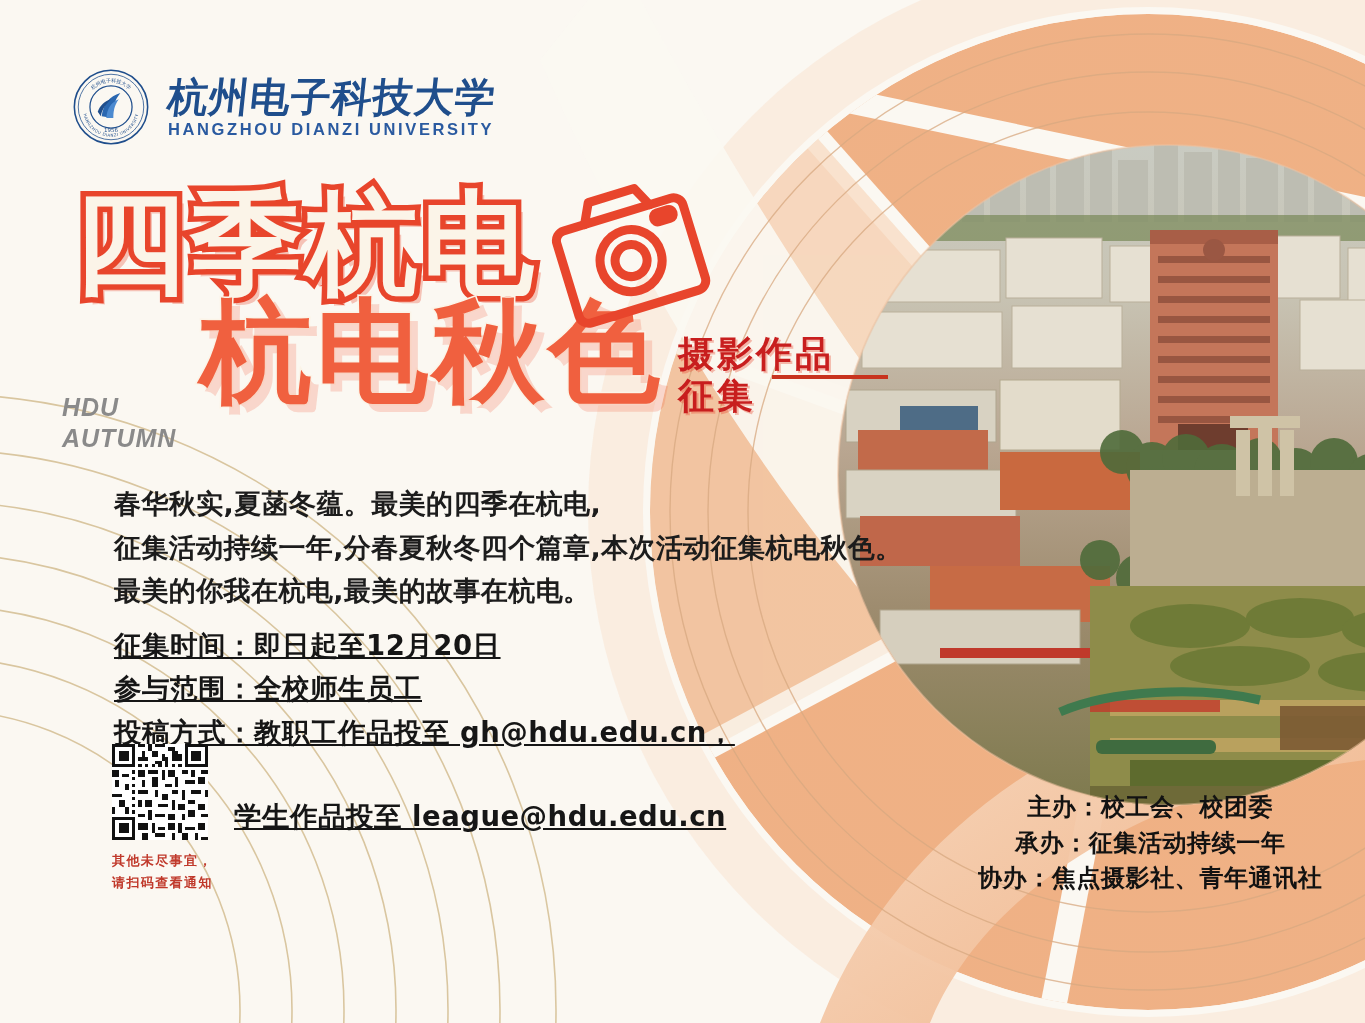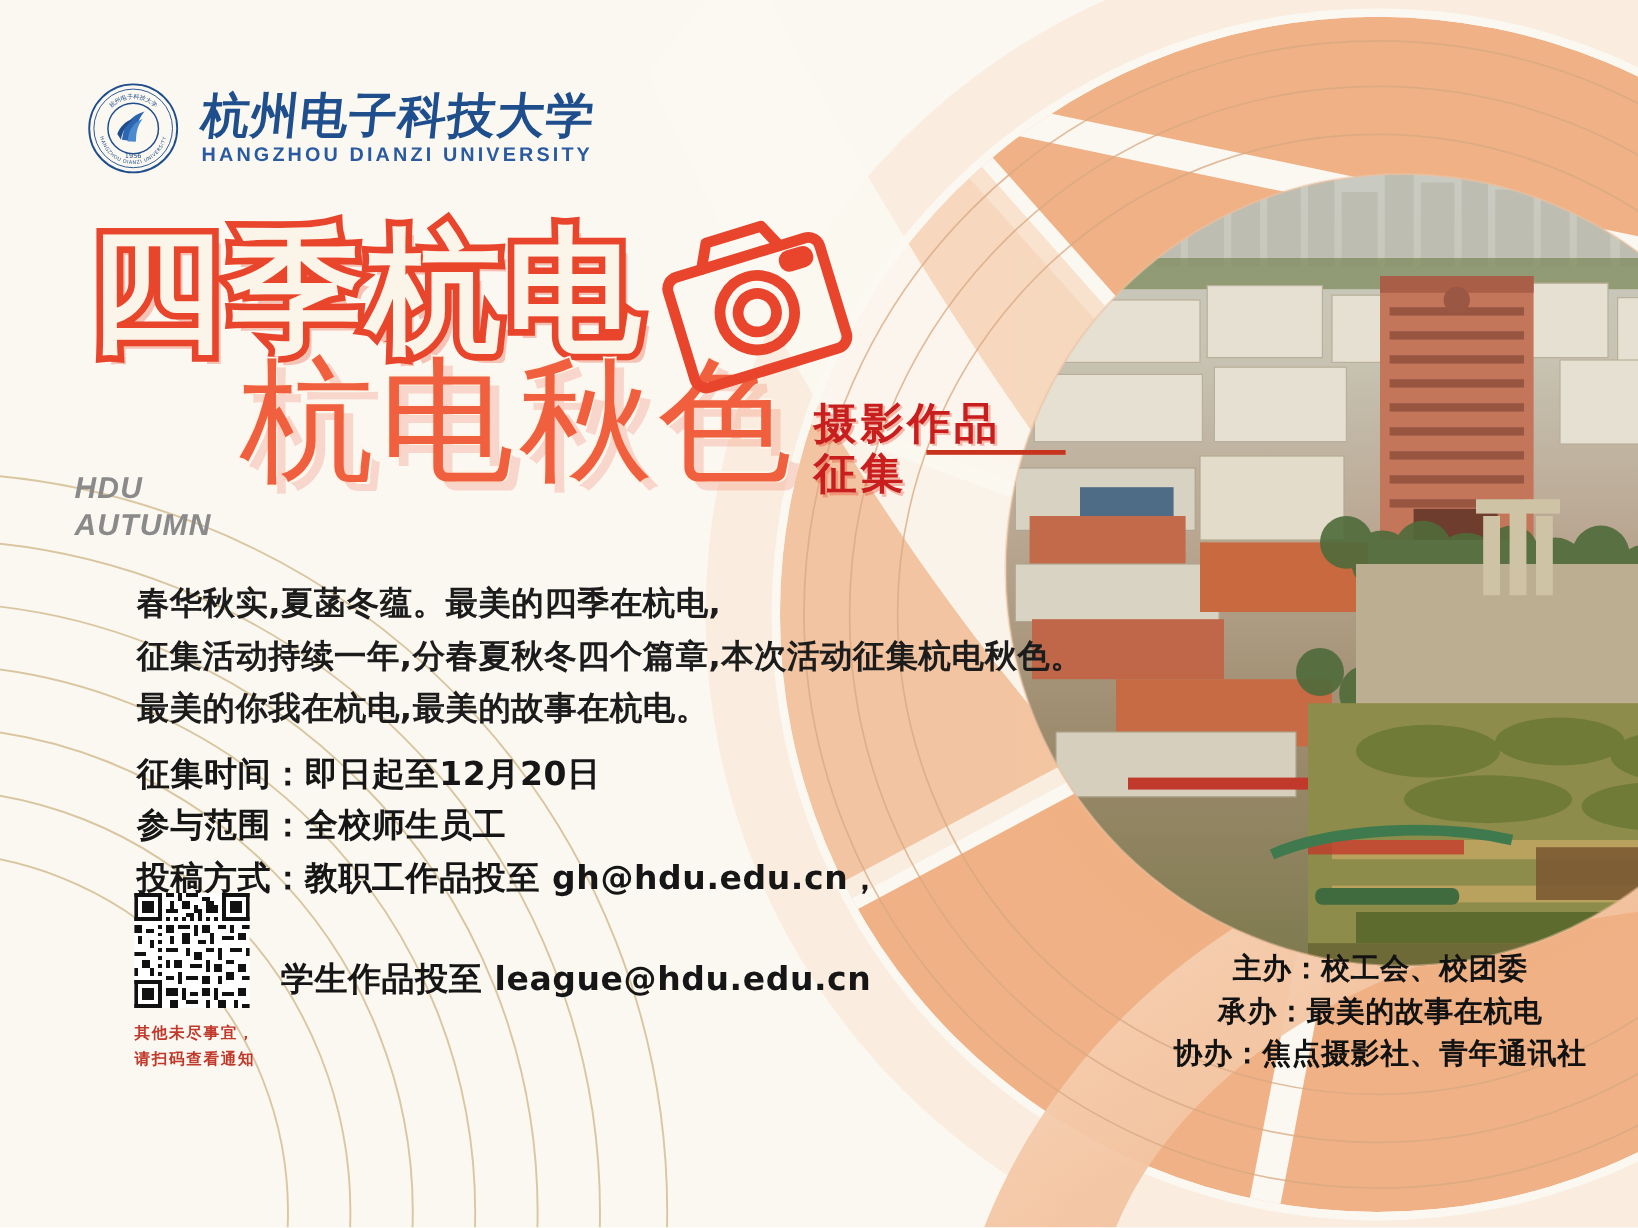--- a/index.html
+++ b/index.html
@@ -43,21 +43,21 @@
     letter-spacing:4px;
     font-family:"DejaVu Sans","Liberation Sans",sans-serif;
     color:#FBF4E8;
     -webkit-text-stroke:11px #E8452C;
     paint-order:stroke fill;
     text-shadow:7px 7px 0 rgba(232,69,44,0.30);
     white-space:nowrap;
   }
   .title-line2 {
     position:absolute; left:200px; top:120px;
-    font-size:112px; font-weight:400; line-height:1;
+    font-size:112px; font-weight:700; line-height:1;
     letter-spacing:4px;
     font-family:"DejaVu Sans","Liberation Sans",sans-serif;
     color:#F0603F;
     -webkit-text-stroke:3px #FBF4E8;
     paint-order:stroke fill;
     text-shadow:8px 8px 0 rgba(240,96,63,0.22);
     white-space:nowrap;
   }
   .hdu-autumn {
     position:absolute; left:62px; top:392px;
@@ -85,20 +85,21 @@
     position:absolute; left:114px; top:482px;
     font-size:27px; line-height:1.62; color:#1C1C1C;
     font-weight:600; letter-spacing:0.4px;
     font-family:"DejaVu Sans","Liberation Sans",sans-serif;
   }
   .details {
     position:absolute; left:114px; top:624px;
     font-size:27.5px; line-height:1.58; color:#161616;
     font-weight:600; letter-spacing:0.5px;
     font-family:"DejaVu Sans","Liberation Sans",sans-serif;
+    text-decoration:underline;
   }
   .details .indent { padding-left:120px;margin-top:41px; }
   .mono-mail { font-family:"DejaVu Sans","Liberation Sans",sans-serif; letter-spacing:0.5px; }
 
   
   .qr-block { position:absolute; left:112px; top:744px; }
   .qr-img { width:96px; height:96px; display:block; }
   .qr-caption {
     margin-top:10px; font-size:13px; color:#C0392B;
     line-height:1.7; letter-spacing:1.4px; font-weight:600;
@@ -498,17 +499,17 @@
       </g>
     </svg>
     <div class="qr-caption">
       <div>其他未尽事宜，</div>
       <div>请扫码查看通知</div>
     </div>
   </div>
 
   <div class="credits">
     <div>主办：校工会、校团委</div>
-    <div>承办：最美的故事在杭电</div>
+    <div>承办：征集活动持续一年</div>
     <div>协办：焦点摄影社、青年通讯社</div>
   </div>
 
 </div>
 
 </body></html>

